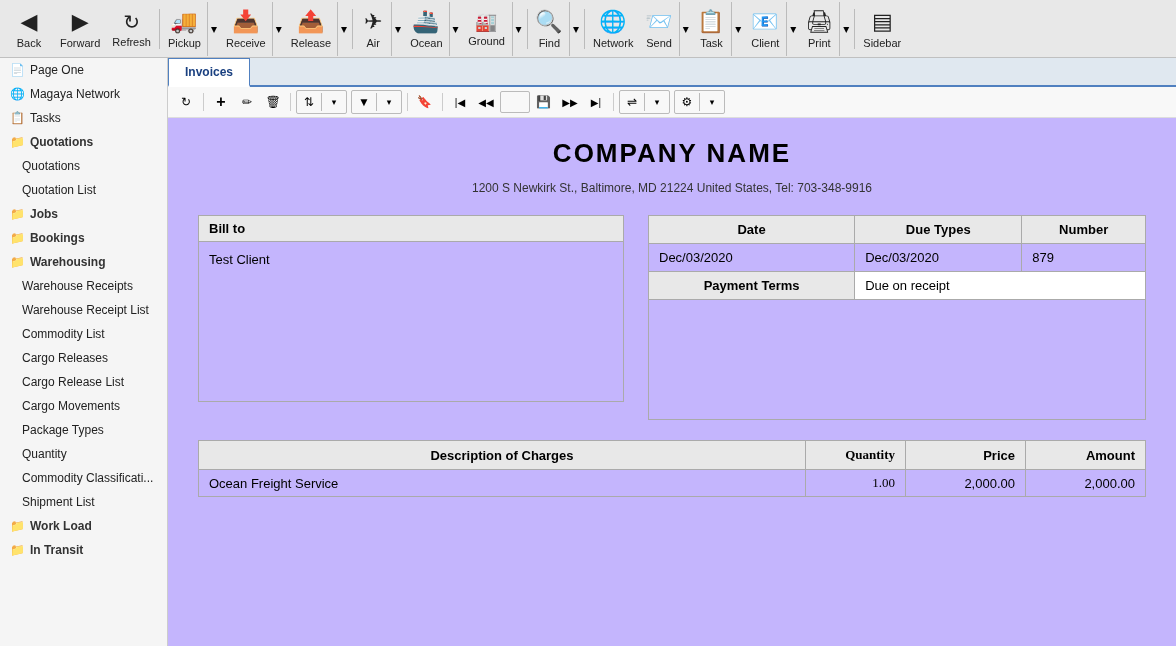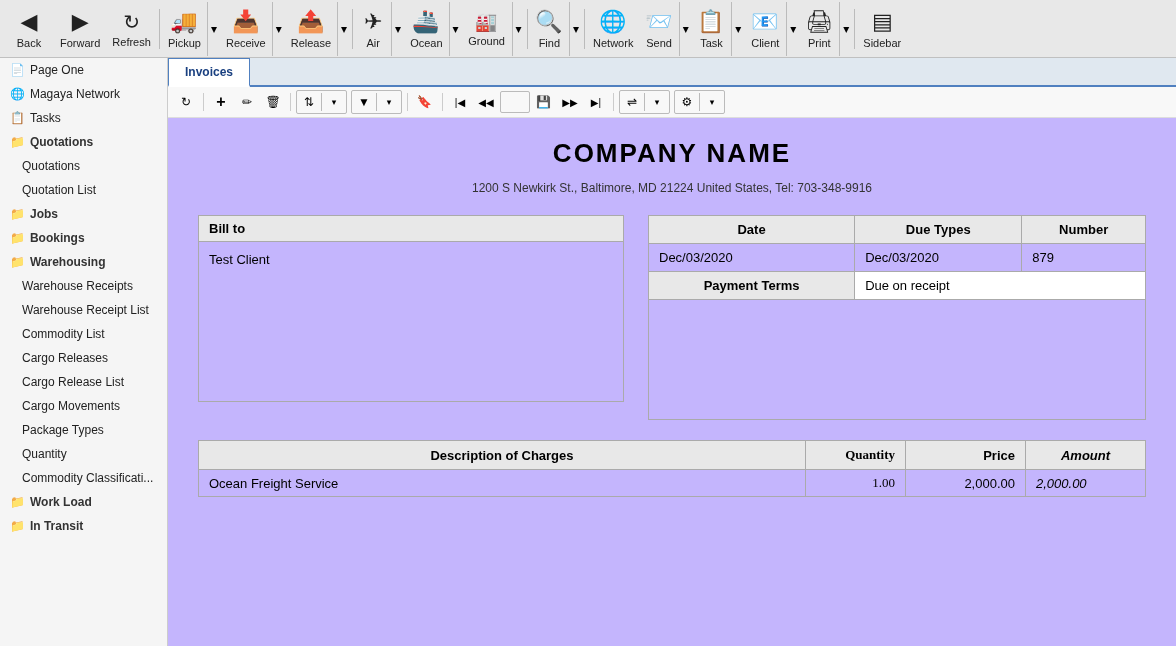--- a/index.html
+++ b/index.html
@@ -214,21 +214,21 @@
       font-weight: bold;
       font-size: 13px;
     }
     .charges-table td {
       border: 1px solid #aaa;
       padding: 5px 10px;
       font-size: 13px;
     }
     .charges-table .col-qty { text-align: right; width: 100px; font-family: Liberation Serif, serif; }
     .charges-table .col-price { text-align: right; width: 120px; }
-    .charges-table .col-amount { width: 120px; font-style: italic; }
+    .charges-table .col-amount { text-align: right; width: 120px; }
 
     
     #sidebar::-webkit-scrollbar { width: 8px; }
     #sidebar::-webkit-scrollbar-thumb { background: #bbb; border-radius: 4px; }
     #doc-content::-webkit-scrollbar { width: 8px; }
     #doc-content::-webkit-scrollbar-thumb { background: #bbb; border-radius: 4px; }
   </style>
 </head>
 <body>
 
@@ -394,20 +394,23 @@
       <span>Cargo Movements</span>
     </div>
     <div class="sidebar-item indent1">
       <span>Package Types</span>
     </div>
     <div class="sidebar-item indent1">
       <span>Quantity</span>
     </div>
     <div class="sidebar-item indent1">
       <span>Commodity Classificati...</span>
+    </div>
+    <div class="sidebar-item indent1">
+      <span>Shipment List</span>
     </div>
     <div class="sidebar-item group-header">
       <span class="item-icon">📁</span>
       <span>Work Load</span>
     </div>
     <div class="sidebar-item group-header">
       <span class="item-icon">📁</span>
       <span>In Transit</span>
     </div>
 

